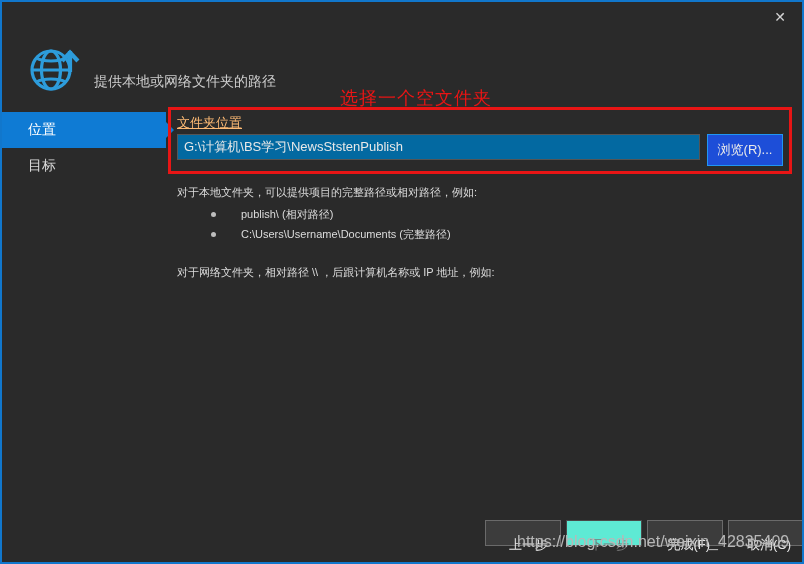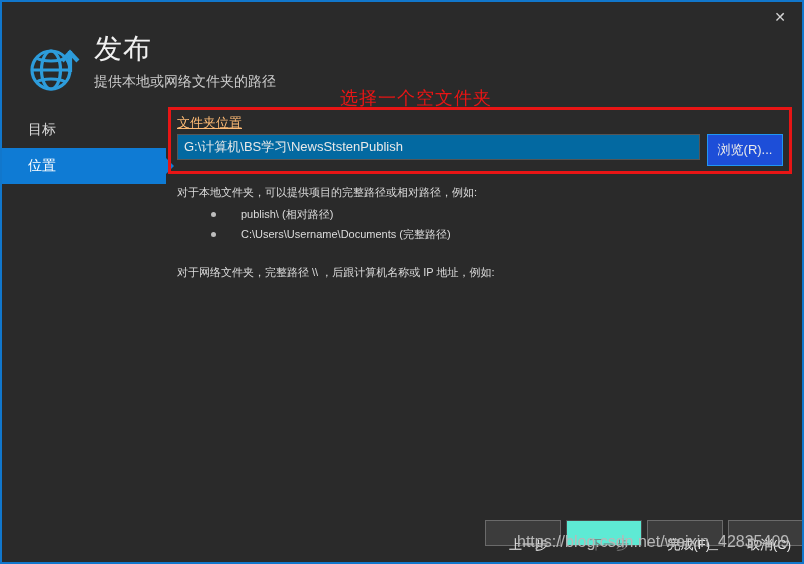--- a/index.html
+++ b/index.html
@@ -251,49 +251,48 @@
           <circle cx="25" cy="30" r="19"></circle>
           <ellipse cx="25" cy="30" rx="9.5" ry="19"></ellipse>
           <line x1="6" y1="30" x2="44" y2="30"></line>
           <path d="M10.5 18 C17 22, 33 22, 39.5 18"></path>
           <path d="M10.5 42 C17 38, 33 38, 39.5 42"></path>
         </g>
         <path d="M44 30 L44 13 M37.5 19.5 L44 12.5 L50.5 19.5" fill="none" stroke="#2d9cdb" stroke-width="4.2" stroke-linecap="square"></path>
         <path d="M44 32 L44 12" stroke="#2a2a2a" stroke-width="0"></path>
       </svg>
     </div>
-    <div class="header-title">发布</div>
     <div class="header-subtitle">提供本地或网络文件夹的路径</div>
   </div>
 
   <div class="annotation-note">选择一个空文件夹</div>
 
   <div class="sidebar">
     <div class="side-item-wrap">
-      <div class="side-item">目标</div>
+      <div class="side-item active">位置</div>
     </div>
     <div class="side-item-wrap">
-      <div class="side-item active">位置</div>
+      <div class="side-item">目标</div>
     </div>
   </div>
 
   <div class="red-box"></div>
 
   <div class="field-label">文件夹位置</div>
   <input class="path-input" type="text" value="G:\计算机\BS学习\NewsStstenPublish" style="">
   <button class="browse-btn">浏览(R)...</button>
 
   <div class="body-text">
     <p>对于本地文件夹，可以提供项目的完整路径或相对路径，例如:</p>
     <ul>
       <li>publish\ (相对路径)</li>
       <li>C:\Users\Username\Documents (完整路径)</li>
     </ul>
     <div class="gap"></div>
-    <p>对于网络文件夹，完整路径 \\ ，后跟计算机名称或 IP 地址，例如:</p>
+    <p>对于网络文件夹，相对路径 \\ ，后跟计算机名称或 IP 地址，例如:</p>
   </div>
 
   <div class="footer">
     <button class="btn btn-back">上一步(B)</button>
     <button class="btn btn-next disabled" disabled="">下一步(N)</button>
     <button class="btn btn-finish">完成(F)</button>
     <button class="btn btn-cancel">取消(C)</button>
   </div>
 
   <div class="watermark">https://blog.csdn.net/weixin_42835409</div>

